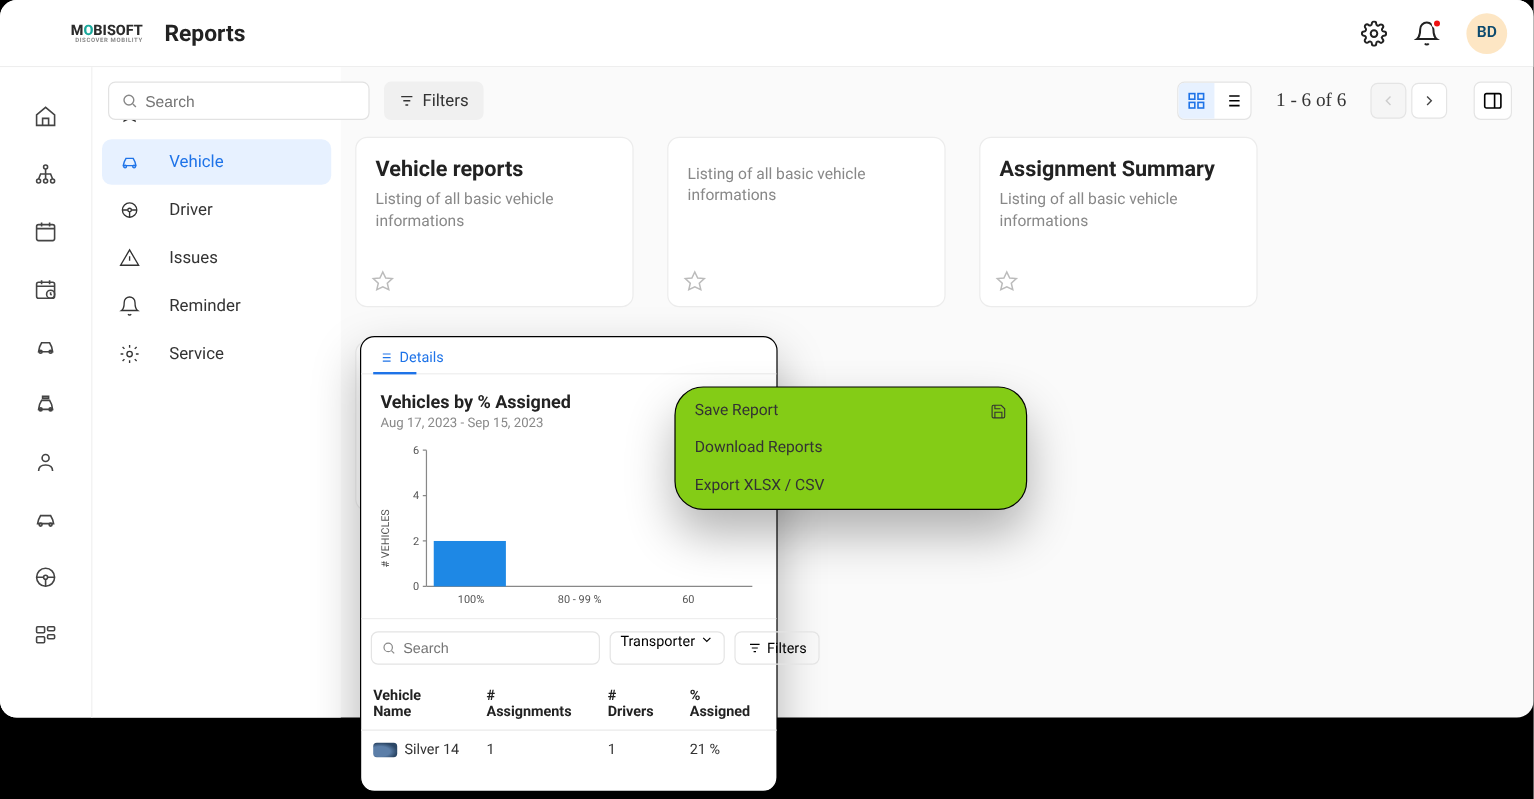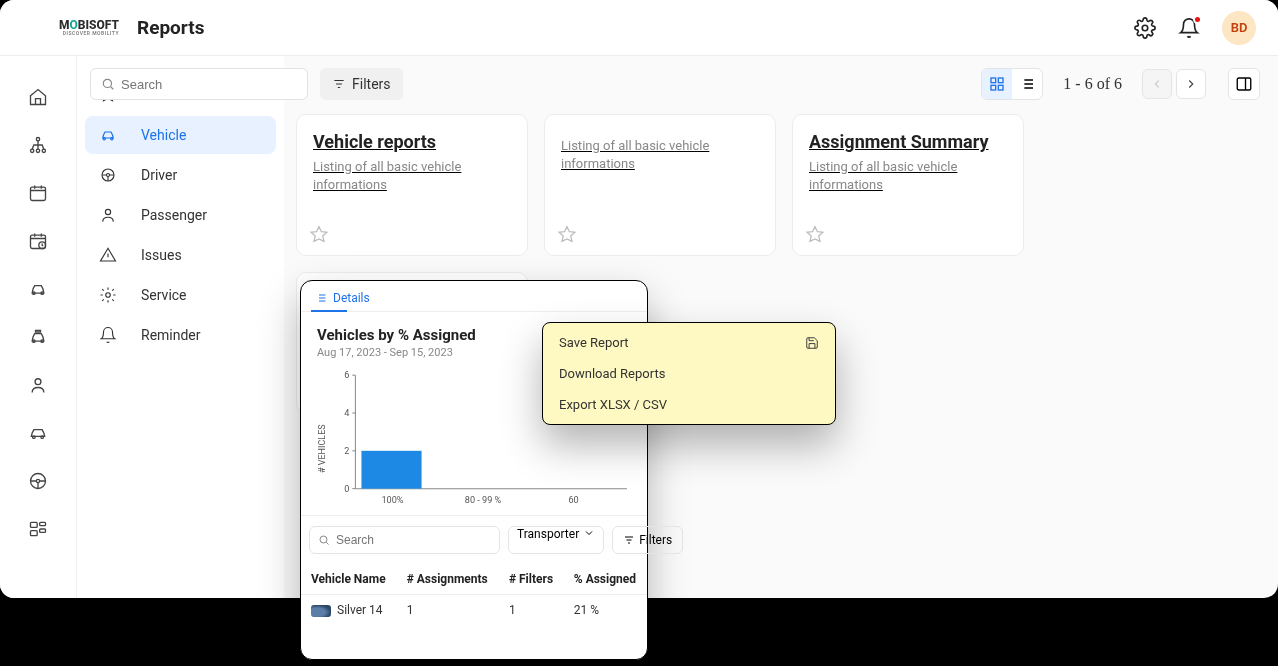--- a/index.html
+++ b/index.html
@@ -6,21 +6,21 @@
   body { font-family: -apple-system, BlinkMacSystemFont, "Segoe UI", Roboto, Helvetica, Arial, sans-serif; background: #000; width: 1278px; height: 666px; overflow: hidden; }
   .app { position: relative; width: 1278px; height: 598px; background: #fafafa; border-radius: 14px; overflow: visible; box-shadow: 0 10px 35px rgba(0,0,0,.4); }
   
   .header { position: absolute; left:0; top:0; right:0; height:56px; background:#fff; border-bottom:1px solid #eee; display:flex; align-items:center; padding:0 22px; border-radius:14px 14px 0 0;}
   .logo { width:60px; font-size:9px; letter-spacing:.5px; font-weight:700; color:#2b2b2b; line-height:1;margin-left:37px; }
   .logo b { font-size:12px; font-weight:800; letter-spacing:0;}
   .page-title { font-size:19px; font-weight:700; color:#222; margin-left:18px;}
   .header-right { margin-left:auto; display:flex; align-items:center; gap:22px;}
   .hicon { width:22px; height:22px; position:relative; cursor:pointer; color:#222;}
   .badge-dot { position:absolute; top:-2px; right:-2px; width:9px; height:9px; background:#e11; border-radius:50%; border:2px solid #fff;}
-  .avatar { width:34px; height:34px; border-radius:50%; background:#fde6c4; color:#c2410c; font-size:13px; font-weight:600; display:flex; align-items:center; justify-content:center;}
+  .avatar { width:34px; height:34px; border-radius:50%; background:#fde6c4; color:#0c4a6e; font-size:13px; font-weight:600; display:flex; align-items:center; justify-content:center;}
   
   .rail { position:absolute; left:0; top:56px; width:76px; bottom:0; background:#fff; display:flex; flex-direction:column; align-items:center; gap:26px; padding-top:30px; border-radius:0 0 0 14px;}
   .rail-item { width:22px; height:22px; color:#444; cursor:pointer; display:flex; align-items:center; justify-content:center;}
   
   .sidebar2 { position:absolute; left:76px; top:56px; width:208px; bottom:0; background:#fff; border-left:1px solid #f0f0f0; padding-top:18px;}
   .s2-item { display:flex; align-items:center; gap:24px; padding:10px 14px; font-size:14px; color:#333; cursor:pointer; border-radius:8px; margin:2px 8px;}
   .s2-item.active { background:#e7f1ff; color:#1e73e8;}
   .s2-icon { width:18px; height:18px; flex:none;}
   
   .toolbar { position:absolute; left:90px; top:66px; right:18px; height:36px; display:flex; align-items:center; gap:12px;}
@@ -30,21 +30,21 @@
   .toolbar .spacer { flex:1;}
   .viewtoggle { display:flex; align-items:center; height:32px; border:1px solid #e4e4e4; border-radius:6px; background:#fff; overflow:hidden;}
   .vt { width:30px; height:30px; display:flex; align-items:center; justify-content:center; cursor:pointer;}
   .vt.active { background:#e7f1ff; color:#1e73e8;}
   .paginfo { font-size:16px; color:#333; margin:16px 8px;font-family:Liberation Serif, serif;}
   .pager { display:flex; gap:4px;}
   .pgbtn { width:30px; height:30px; border:1px solid #e4e4e4; border-radius:6px; display:flex; align-items:center; justify-content:center; background:#fff; cursor:pointer; color:#444;}
   .pgbtn.disabled { color:#ccc; cursor:default; background:#f5f5f5;}
   .panelsbtn { width:32px; height:32px; border:1px solid #e4e4e4; border-radius:6px; display:flex; align-items:center; justify-content:center; background:#fff; cursor:pointer; margin-left:10px;}
   
-  .content { position:absolute; left:296px; top:114px; right:18px; bottom:14px; display:flex; gap:16px; flex-wrap:wrap; align-content:flex-start;text-decoration:underline;}
+  .content { position:absolute; left:296px; top:114px; right:18px; bottom:14px; display:flex; gap:28px; flex-wrap:wrap; align-content:flex-start;}
   .card { width:232px; height:142px; background:#fff; border:1px solid #ececec; border-radius:10px; padding:16px 16px 10px; position:relative;}
   .card .ct { font-size:18px; font-weight:700; color:#222;}
   .card .cd { font-size:13px; color:#888; margin-top:6px; line-height:1.35;}
   .card .star { position:absolute; left:12px; bottom:10px; color:#bbb; cursor:pointer;}
   
   .details { position:absolute; left:300px; top:280px; width:348px; height:380px; background:#fff; border:1.5px solid #000; border-radius:12px; box-shadow:0 18px 40px rgba(0,0,0,.28); overflow:visible;}
   .dtab { display:flex; align-items:center; gap:6px; padding:10px 14px 6px; font-size:12px; color:#1e73e8; font-weight:400; position:relative;}
   .dtab::after { content:""; position:absolute; left:10px; bottom:-1px; width:36px; height:2px; background:#1e73e8;}
   .details hr { border:none; border-top:1px solid #eee;}
   .chart-title { font-size:15px; font-weight:700; color:#222; padding:14px 16px 2px;}
@@ -55,21 +55,21 @@
   .details-tools { border-top:1px solid #eee; padding:10px 8px; display:flex; gap:8px; align-items:center;}
   .dsearch { flex:1; height:28px; border:1px solid #e4e4e4; border-radius:6px; display:flex; align-items:center; gap:6px; padding:0 8px; font-size:12px; color:#888;}
   .dsearch input { border:none; outline:none; flex:1; font-size:12px; background:transparent;}
   .dselect { height:28px; border:1px solid #e4e4e4; border-radius:6px; padding:0 8px; font-size:12px; display:flex; align-items:flex-start; gap:4px; cursor:pointer;}
   .dfilter { height:28px; border:1px solid #e4e4e4; border-radius:6px; padding:0 10px; font-size:12px; display:flex; align-items:center; gap:4px; cursor:pointer;}
   table.dtable { width:100%; border-collapse:collapse; font-size:12px;}
   .dtable th { text-align:left; font-weight:700; padding:8px 10px; border-bottom:1px solid #eee; color:#222;}
   .dtable td { padding:8px 10px; color:#333;}
   .vehimg { display:inline-block; width:20px; height:12px; background: radial-gradient(ellipse at 30% 60%, #5b7ea8 40%, #2c4766 70%); border-radius:3px; vertical-align:middle; margin-right:6px;}
   
-  .ctxmenu { position:absolute; left:542px; top:322px; width:294px; background:#fef9c3; border:1.5px solid #000; border-radius:8px; box-shadow:0 20px 40px rgba(0,0,0,.3); padding:4px 0; z-index:5;}
+  .ctxmenu { position:absolute; left:562px; top:322px; width:294px; background:#84cc16; border:1.5px solid #000; border-radius:24px; box-shadow:0 20px 40px rgba(0,0,0,.3); padding:4px 0; z-index:5;}
   .ctx-item { display:flex; align-items:center; justify-content:space-between; padding:8px 16px; font-size:13px; color:#333; cursor:pointer;}
   svg { display:block; }
 </style>
 </head>
 <body>
 
 <div class="app">
 
   <div class="header">
     <div class="logo"><b>M<span style="color:#1aa89c">O</span>BISOFT</b><div style="font-size:5px;text-align:right;color:#888">DISCOVER MOBILITY</div></div>
@@ -192,52 +192,43 @@
             <circle cx="12" cy="12" r="8"></circle>
             <circle cx="12" cy="12" r="2"></circle>
             <path d="M4 12h6M14 12h6M12 14v6"></path>
           </svg>
         </span>
         <span>Driver</span>
       </div>
     <div class="s2-item">
         <span class="s2-icon">
           <svg viewBox="0 0 24 24" width="18" height="18" fill="none" stroke="currentColor" stroke-width="1.5">
-            <circle cx="12" cy="8" r="3.5"></circle>
-            <path d="M5 21c0-4 3-6 7-6s7 2 7 6"></path>
-          </svg>
-        </span>
-        <span>Passenger</span>
-      </div>
-    <div class="s2-item">
-        <span class="s2-icon">
-          <svg viewBox="0 0 24 24" width="18" height="18" fill="none" stroke="currentColor" stroke-width="1.5">
             <path d="M12 3 2 20h20z"></path>
             <path d="M12 10v5M12 18h.01"></path>
           </svg>
         </span>
         <span>Issues</span>
+      </div>
+    <div class="s2-item">
+        <span class="s2-icon">
+          <svg viewBox="0 0 24 24" width="18" height="18" fill="none" stroke="currentColor" stroke-width="1.5">
+            <path d="M18 8a6 6 0 1 0-12 0c0 7-3 9-3 9h18s-3-2-3-9"></path>
+            <path d="M13.7 21a2 2 0 0 1-3.4 0"></path>
+          </svg>
+        </span>
+        <span>Reminder</span>
       </div>
     <div class="s2-item">
         <span class="s2-icon">
           <svg viewBox="0 0 24 24" width="18" height="18" fill="none" stroke="currentColor" stroke-width="1.5">
             <circle cx="12" cy="12" r="3"></circle>
             <path d="M12 2v3M12 19v3M4.2 4.2l2.1 2.1M17.7 17.7l2.1 2.1M2 12h3M19 12h3M4.2 19.8l2.1-2.1M17.7 6.3l2.1-2.1"></path>
           </svg>
         </span>
         <span>Service</span>
-      </div>
-    <div class="s2-item">
-        <span class="s2-icon">
-          <svg viewBox="0 0 24 24" width="18" height="18" fill="none" stroke="currentColor" stroke-width="1.5">
-            <path d="M18 8a6 6 0 1 0-12 0c0 7-3 9-3 9h18s-3-2-3-9"></path>
-            <path d="M13.7 21a2 2 0 0 1-3.4 0"></path>
-          </svg>
-        </span>
-        <span>Reminder</span>
       </div>
   </div>
 
   <div class="toolbar">
     <div class="search">
       <span>
           <svg viewBox="0 0 24 24" width="14" height="14" fill="none" stroke="currentColor" stroke-width="2">
             <circle cx="11" cy="11" r="7"></circle>
             <path d="m21 21-4.3-4.3"></path>
           </svg>
@@ -383,21 +374,21 @@
             </svg>
           </span>
         <span>Filters</span>
       </div>
     </div>
     <table class="dtable">
       <thead>
           <tr id="dthead">
             <th>Vehicle Name</th>
             <th># Assignments</th>
-            <th># Filters</th>
+            <th># Drivers</th>
             <th>% Assigned</th>
           </tr>
         </thead>
       <tbody id="dtbody">
           <tr>
             <td><span class="vehimg"></span>Silver 14</td>
             <td>1</td>
             <td>1</td>
             <td>21 %</td>
           </tr>

